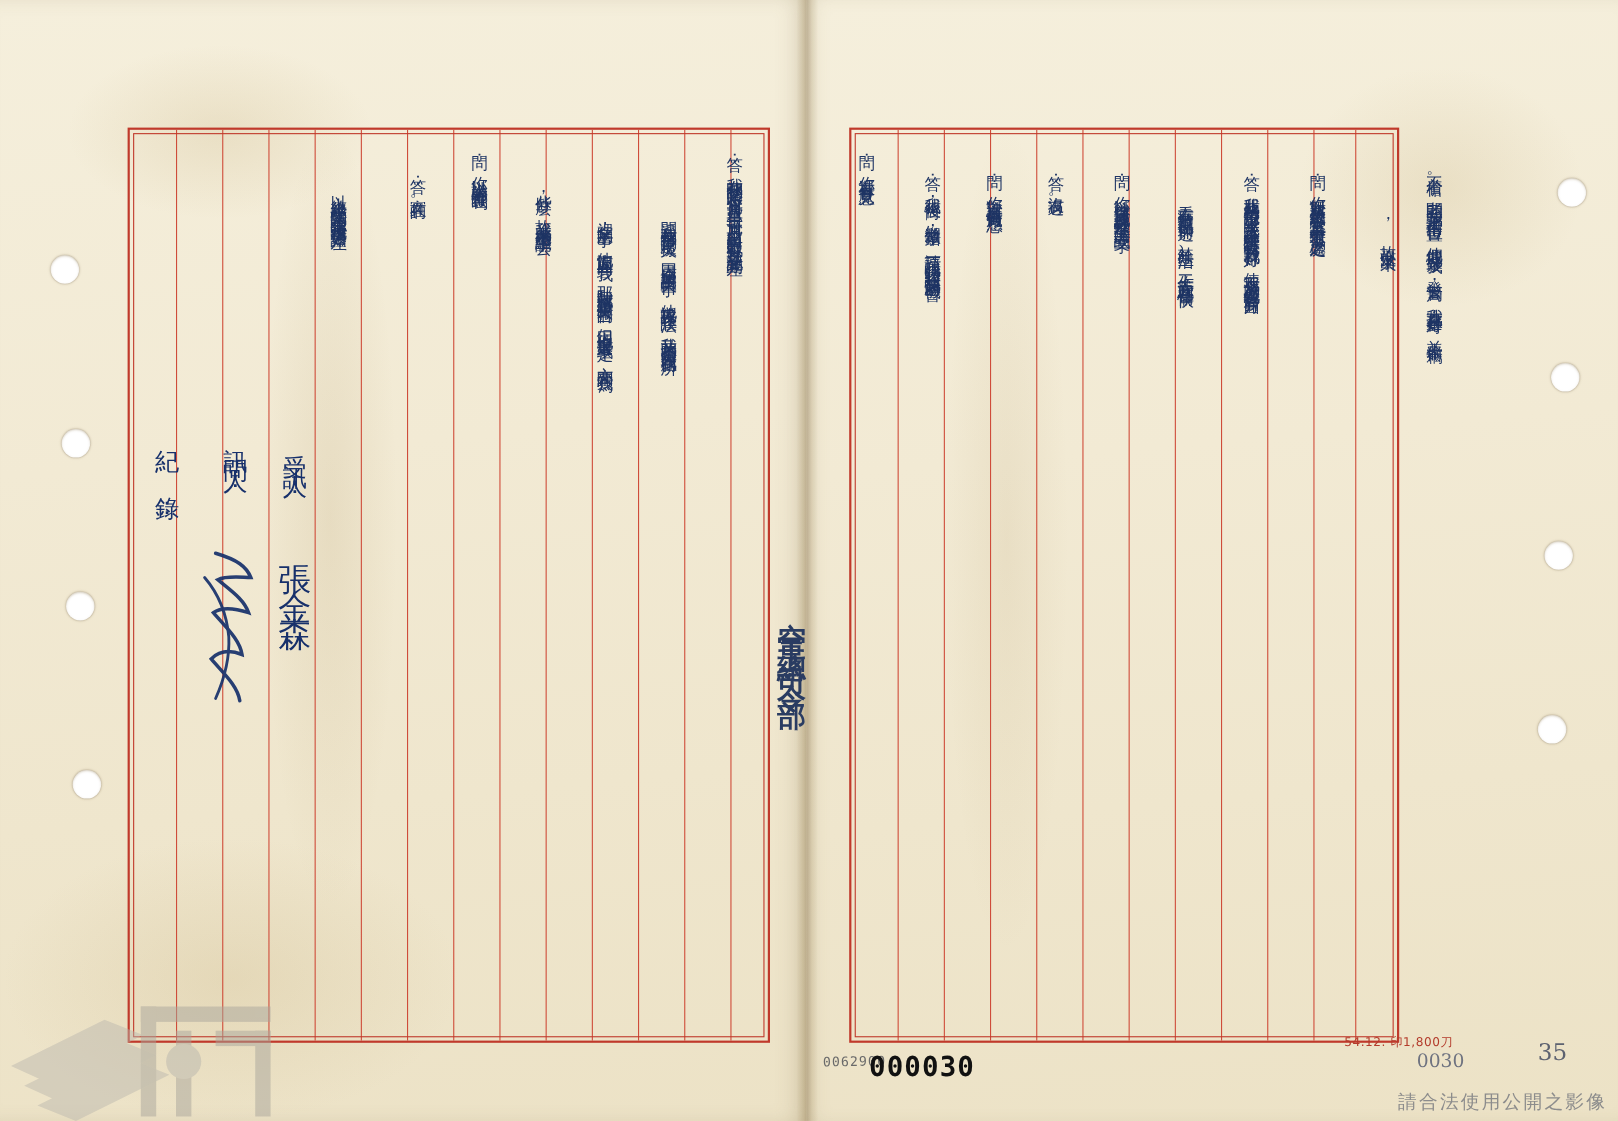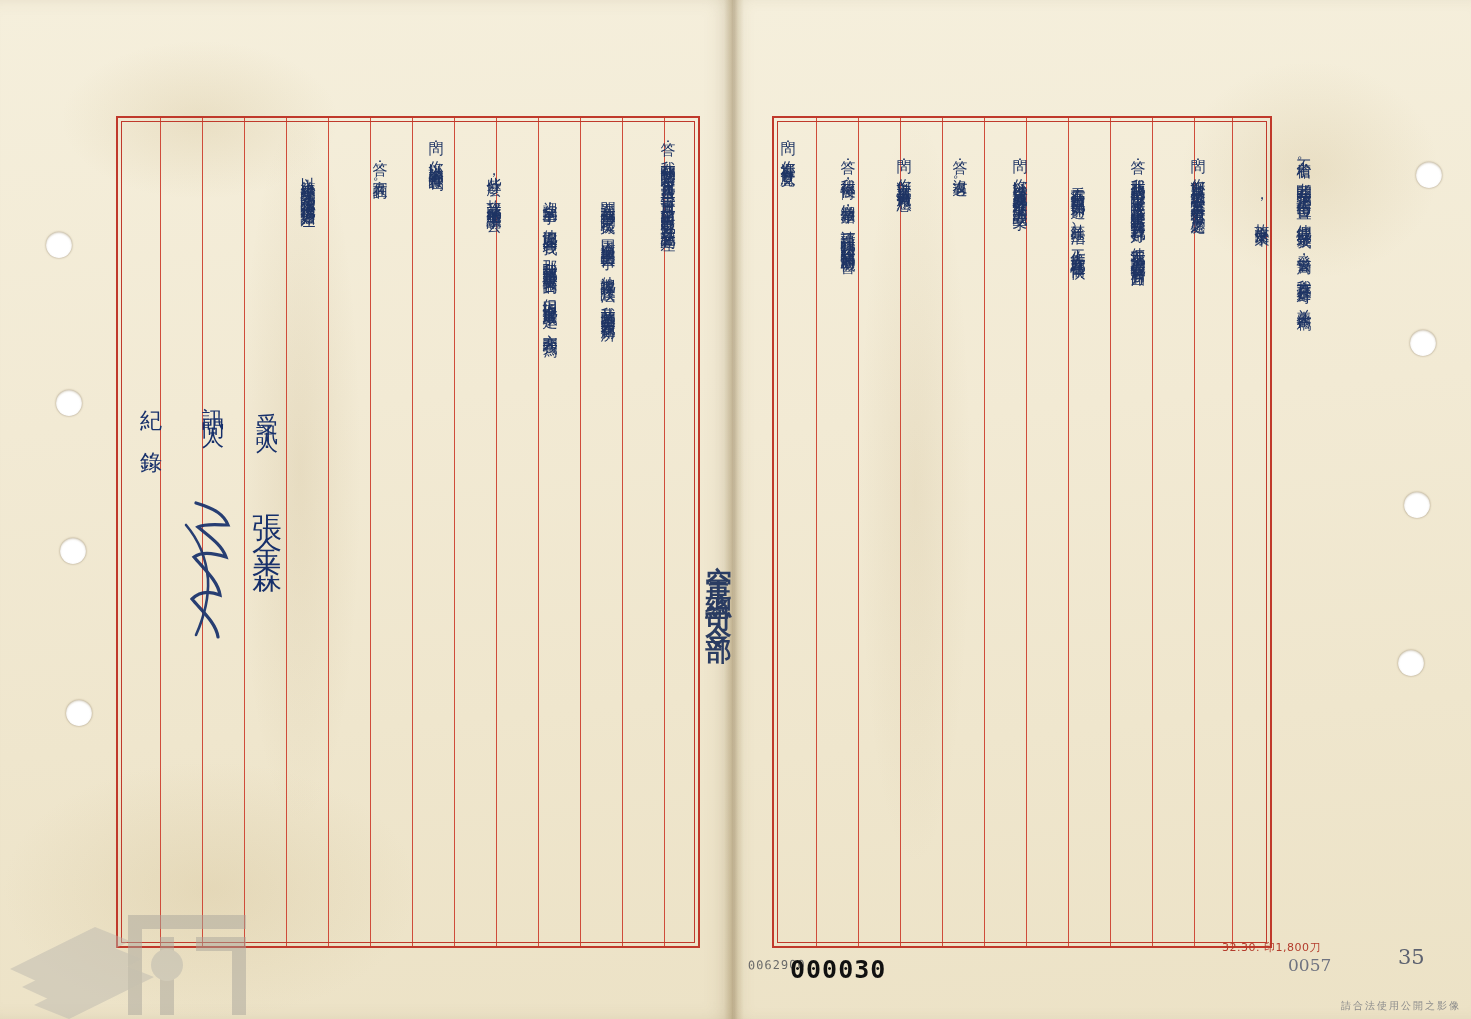--- a/index.html
+++ b/index.html
@@ -180,21 +180,21 @@
     width: 270px;
     height: 200px;
     opacity: 0.55;
     pointer-events: none;
   }
   .footer-note {
     position: absolute;
     right: 10px;
     bottom: 6px;
     font-family: Liberation Sans, sans-serif;
-    font-size: 10px;
+    font-size: 17px;
     color: #8c8c8c;
     letter-spacing: 2px;
   }
 </style>
 </head>
 <body>
 
 <div id="scan">
 
   <div class="sheet left"></div>
@@ -276,22 +276,22 @@
              C 26 116, 40 128, 42 142" fill="none" stroke="#16306b" stroke-width="3.2" stroke-linecap="round"></path>
     <path d="M10 30 C 22 44, 30 62, 32 84 C 33 104, 28 122, 20 140" fill="none" stroke="#16306b" stroke-width="2.6" stroke-linecap="round"></path>
   </svg>
 
   <div class="sig" style="left:140px;top:392px;height:180px;">紀　錄：</div>
 
   <div class="title-col" style="left:706px;top:545px;height:400px;">空軍總司令部</div>
 
   <div class="docnum faint" style="left:748px;top:958px;">0062900</div>
   <div class="docnum big" style="left:790px;top:955px;">000030</div>
-  <div class="redprint" style="left:1222px;top:940px;">32.30. 印1,800刀</div>
-  <div class="pencil" style="left:1288px;top:955px;">0057</div>
+  <div class="redprint" style="left:1222px;top:940px;">54.12. 印1,800刀</div>
+  <div class="pencil" style="left:1288px;top:955px;">0030</div>
   <div class="pencil num" style="left:1398px;top:945px;">35</div>
 
   <svg class="watermark" viewBox="0 0 270 200">
     <g fill="#b9b6ad" opacity="0.85">
       <path d="M10 150 L95 108 L130 122 L45 166 Z"></path>
       <path d="M22 168 L107 126 L142 140 L57 184 Z"></path>
       <path d="M34 186 L119 144 L154 158 L69 200 Z"></path>
     </g>
     <g fill="#a9a69c" opacity="0.9">
       <rect x="128" y="96" width="118" height="14"></rect>

